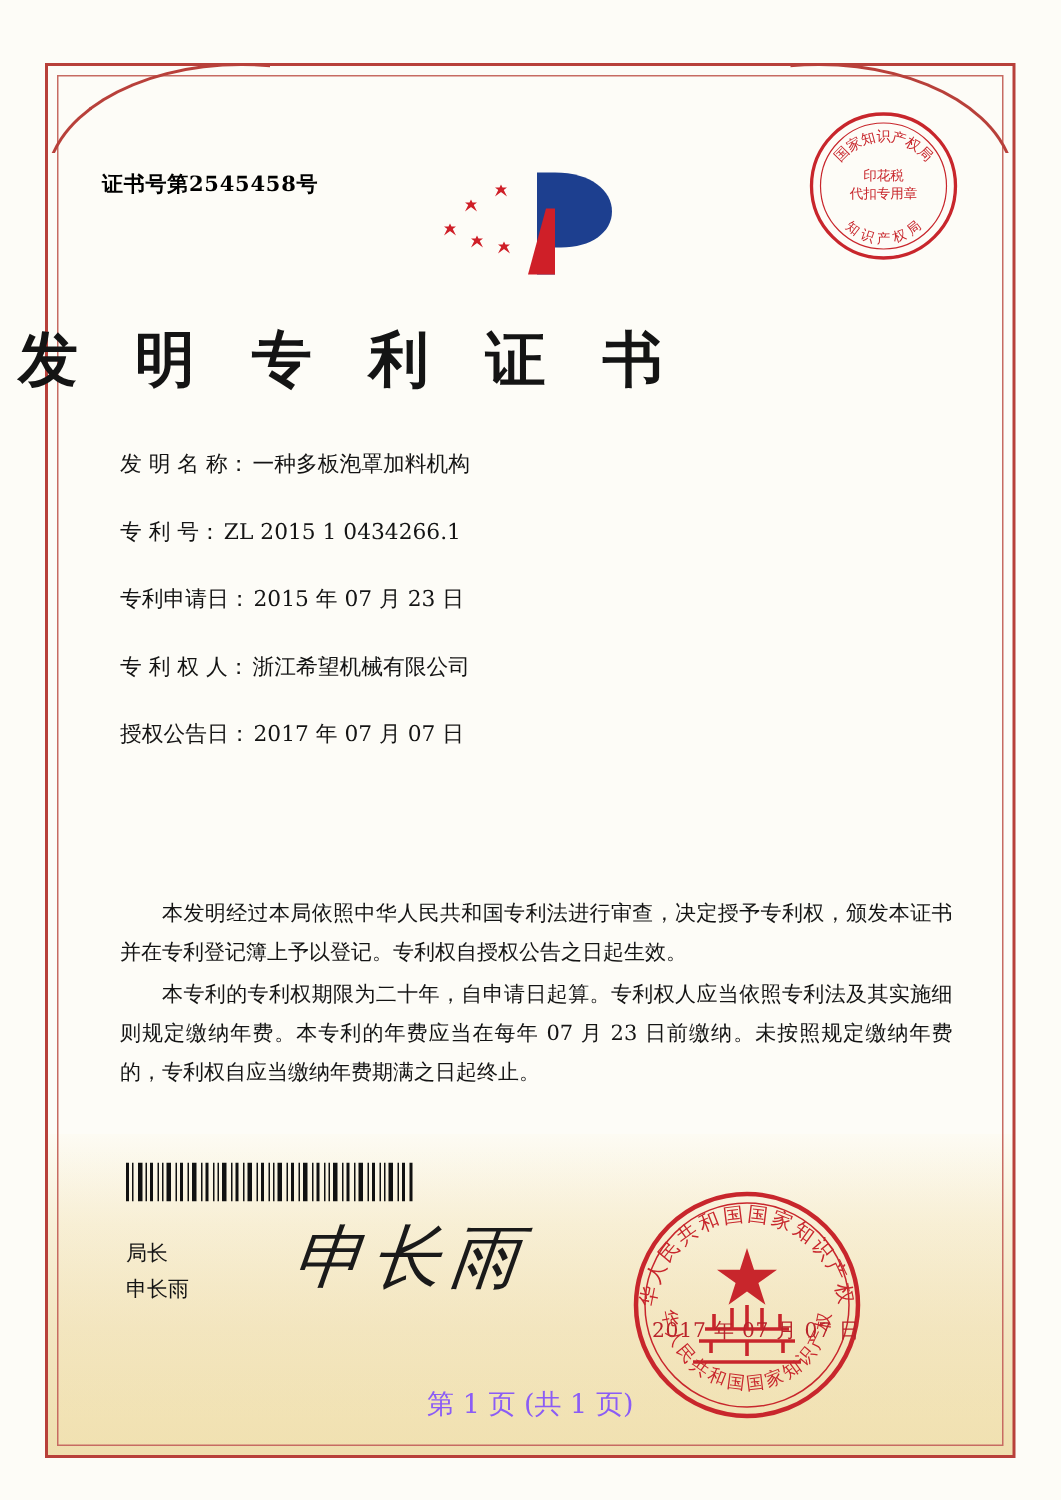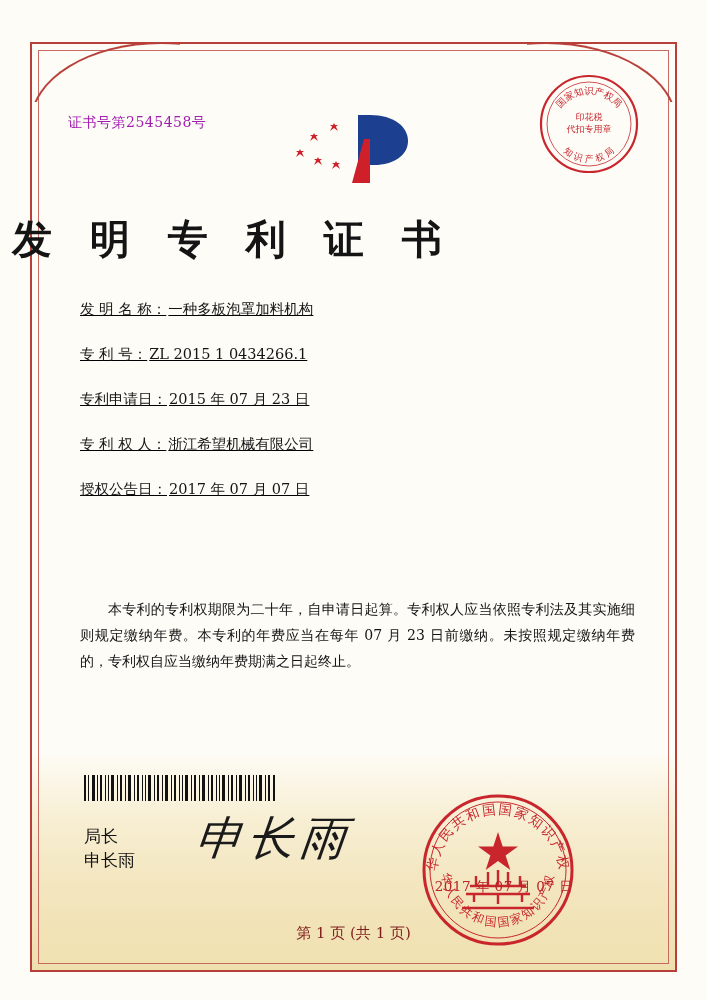--- a/index.html
+++ b/index.html
@@ -79,22 +79,23 @@
     background: linear-gradient(to bottom, rgba(255,255,255,0) 0%, rgba(243,228,180,0.35) 100%);
   }
 
   
   .cert-no {
     position: absolute;
     left: 68px;
     top: 114px;
     font-size: 14px;
     letter-spacing: 0.5px;
-    color: #a21caf;
+    color: #000000;
     white-space: nowrap;
+    font-weight: bold;
   }
 
   .logo {
     position: absolute;
     left: 288px;
     top: 105px;
     width: 130px;
     height: 86px;
   }
 
@@ -119,21 +120,20 @@
     text-indent: 12px;
     font-family: "DejaVu Serif", "Liberation Serif", serif;
   }
 
   
   .fields {
     position: absolute;
     left: 80px;
     top: 300px;
     right: 70px;
-    text-decoration: underline;
   }
   .field-row {
     display: flex;
     align-items: baseline;
     margin-bottom: 26px;
     font-size: 14.5px;
     color: #141414;
   }
   .field-label {
     white-space: nowrap;
@@ -166,21 +166,21 @@
     top: 775px;
     width: 192px;
     height: 26px;
   }
 
   
   .sig-label {
     position: absolute;
     left: 84px;
     top: 824px;
-    font-size: 17px;
+    font-size: 14px;
     line-height: 24px;
     color: #141414;
   }
   .sig-hand {
     position: absolute;
     left: 196px;
     top: 808px;
     font-size: 46px;
     color: #1a1a1a;
     font-family: "DejaVu Serif", "Liberation Serif", serif;
@@ -206,22 +206,22 @@
     color: #b8232a;
     letter-spacing: 0.5px;
   }
 
   .page-foot {
     position: absolute;
     left: 0;
     right: 0;
     top: 924px;
     text-align: center;
-    font-size: 15px;
-    color: #7f1d1d;
+    font-size: 18px;
+    color: #8b5cf6;
   }
 </style>
 </head>
 <body>
 
 <div class="page">
 
   <div class="bottom-band"></div>
   <div class="bottom-band-inner"></div>
 
@@ -283,20 +283,21 @@
       <span class="field-label">专 利 权 人：</span>
       <span class="field-value">浙江希望机械有限公司</span>
     </div>
     <div class="field-row">
       <span class="field-label">授权公告日：</span>
       <span class="field-value">2017 年 07 月 07 日</span>
     </div>
   </div>
 
   <div class="paragraphs">
+    <p>本发明经过本局依照中华人民共和国专利法进行审查，决定授予专利权，颁发本证书并在专利登记簿上予以登记。专利权自授权公告之日起生效。</p>
     <p>本专利的专利权期限为二十年，自申请日起算。专利权人应当依照专利法及其实施细则规定缴纳年费。本专利的年费应当在每年 07 月 23 日前缴纳。未按照规定缴纳年费的，专利权自应当缴纳年费期满之日起终止。</p>
   </div>
 
   <div class="barcode">
     <svg width="192" height="26" viewBox="0 0 192 26" preserveAspectRatio="none">
       <g fill="#111">
         <rect x="0" y="0" width="2" height="26"></rect>
           <rect x="4" y="0" width="1" height="26"></rect>
         <rect x="8" y="0" width="3" height="26"></rect>
           <rect x="13" y="0" width="1" height="26"></rect>

